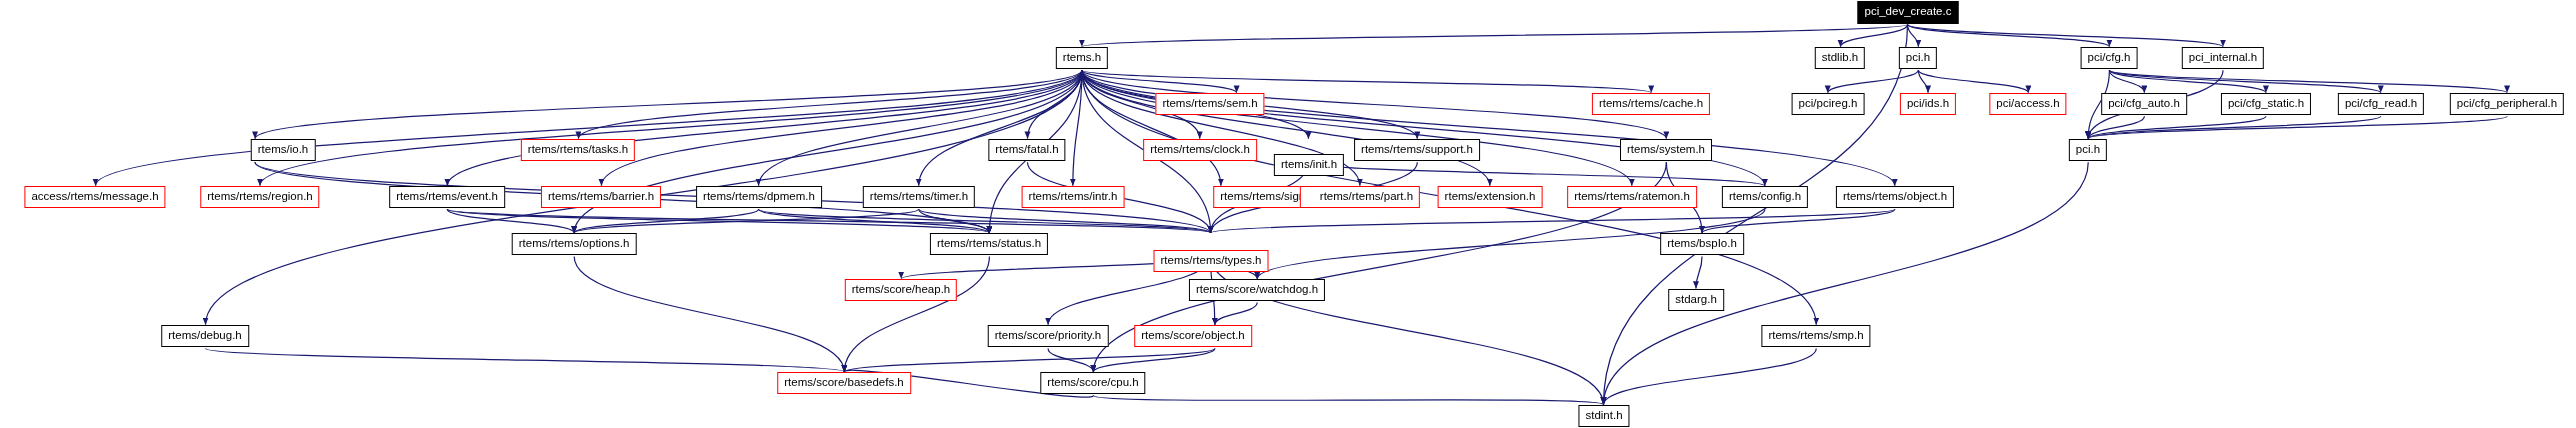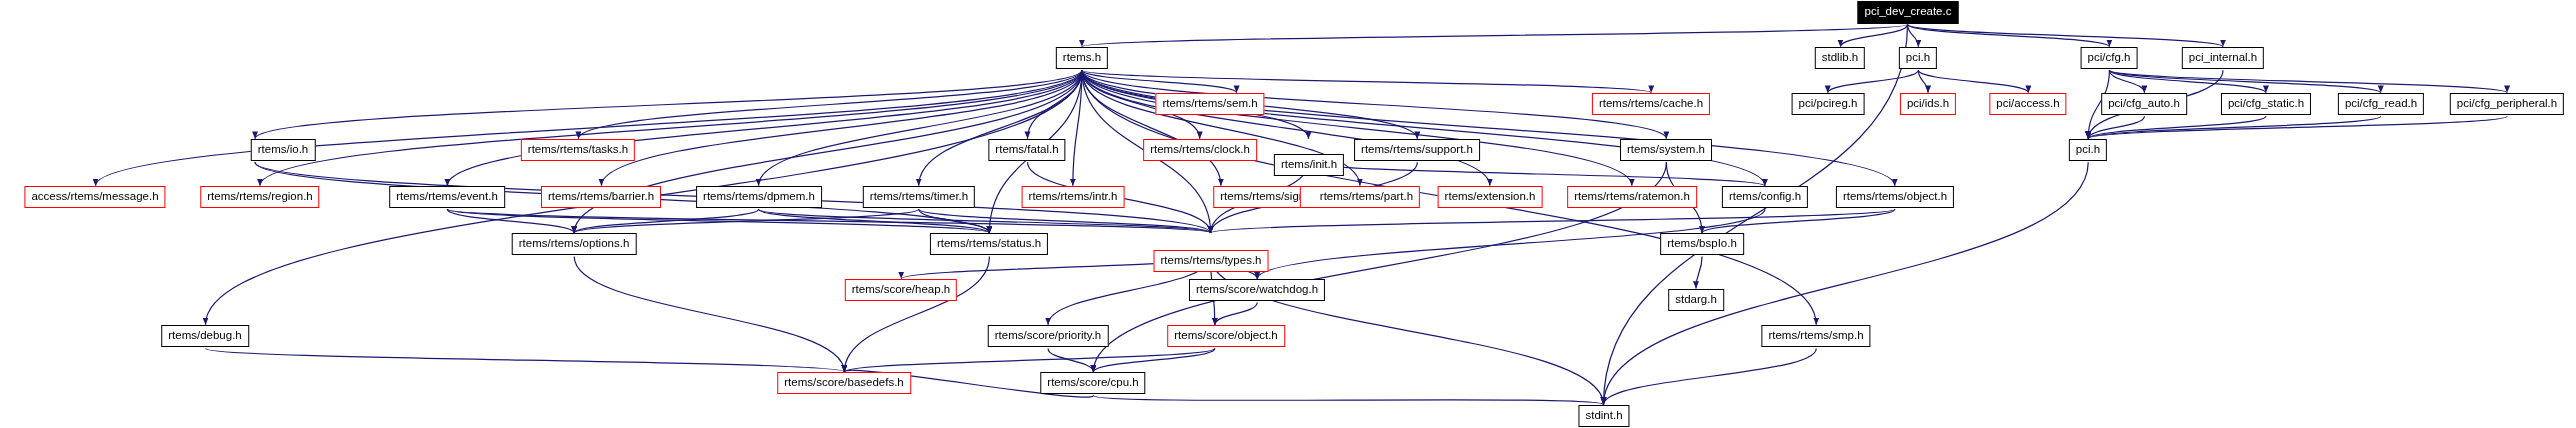--- a/index.html
+++ b/index.html
@@ -180,19 +180,19 @@
     <div class="node" style="left: 1895px; top: 186px; border-color: rgb(0, 0, 0);">rtems/rtems/object.h</div>
     <div class="node" style="left: 574px; top: 233px; border-color: rgb(0, 0, 0);">rtems/rtems/options.h</div>
     <div class="node" style="left: 989px; top: 233px; border-color: rgb(0, 0, 0);">rtems/rtems/status.h</div>
     <div class="node truncated" style="left: 1211px; top: 250px; border-color: rgb(255, 0, 0);">rtems/rtems/types.h</div>
     <div class="node" style="left: 1702px; top: 233px; border-color: rgb(0, 0, 0);">rtems/bspIo.h</div>
     <div class="node truncated" style="left: 901px; top: 279px; border-color: rgb(255, 0, 0);">rtems/score/heap.h</div>
     <div class="node" style="left: 1257px; top: 279px; border-color: rgb(0, 0, 0);">rtems/score/watchdog.h</div>
     <div class="node" style="left: 1696px; top: 289px; border-color: rgb(0, 0, 0);">stdarg.h</div>
     <div class="node" style="left: 205px; top: 325px; border-color: rgb(0, 0, 0);">rtems/debug.h</div>
     <div class="node" style="left: 1048px; top: 325px; border-color: rgb(0, 0, 0);">rtems/score/priority.h</div>
-    <div class="node truncated" style="left: 1226px; top: 325px; border-color: rgb(255, 0, 0);">rtems/score/object.h</div>
+    <div class="node truncated" style="left: 1193px; top: 325px; border-color: rgb(255, 0, 0);">rtems/score/object.h</div>
     <div class="node" style="left: 1816px; top: 325px; border-color: rgb(0, 0, 0); text-align: right;">rtems/rtems/smp.h</div>
     <div class="node truncated" style="left: 844px; top: 372px; border-color: rgb(255, 0, 0);">rtems/score/basedefs.h</div>
     <div class="node" style="left: 1093px; top: 372px; border-color: rgb(0, 0, 0);">rtems/score/cpu.h</div>
     <div class="node" style="left: 1604px; top: 405px; border-color: rgb(0, 0, 0);">stdint.h</div>
   </div>
 
 
 </body></html>

